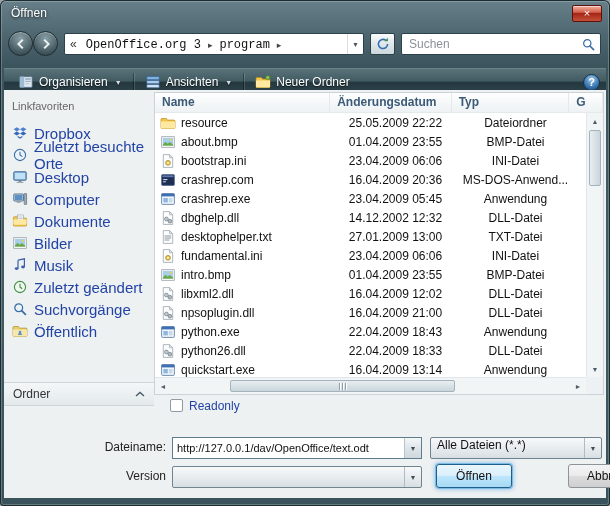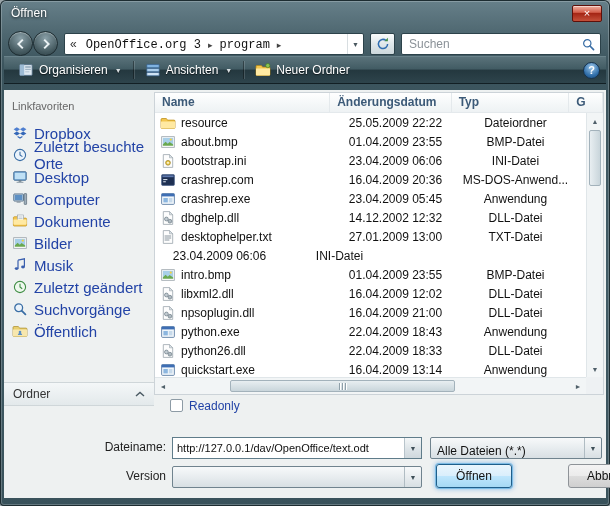--- a/index.html
+++ b/index.html
@@ -38,21 +38,21 @@
     border-radius:2px; background:linear-gradient(180deg,#fafcfc,#dfe7ea 50%,#cdd8dc);
     display:flex; align-items:center; justify-content:center; }
   .searchbox { position:absolute; left:401px; top:33px; width:200px; height:22px; background:#fff;
     border:1px solid #2c424a; border-radius:2px; display:flex; align-items:center; }
   .search-input { flex:1; border:none; outline:none; background:transparent; padding-left:7px;
     font:12px "Liberation Sans",sans-serif; color:#333; }
   .search-input::placeholder { color:#8b9298; }
   .mag { width:24px; height:18px; display:flex; align-items:center; justify-content:center; }
 
   
-  .toolbar { position:absolute; left:4px; right:4px; top:56px; height:28px; padding:0 6px; gap:3px;
+  .toolbar { position:absolute; left:4px; right:4px; top:68px; height:28px; padding:0 6px; gap:3px;
     display:flex; align-items:center;
     background:linear-gradient(180deg,#5a727a 0%,#425c64 45%,#24383f 52%,#2e444c 100%);
     border-top:1px solid #69828a; border-bottom:1px solid #121f24; }
   .tb-btn { display:flex; align-items:center; gap:5px; height:22px; padding:0 8px; border-radius:3px;
     color:#fff; font-size:12px; text-shadow:0 1px 1px rgba(0,0,0,.6); cursor:default; }
   .tb-sep { width:1px; height:18px; background:rgba(0,0,0,.35); box-shadow:1px 0 0 rgba(255,255,255,.15); }
   .tb-dd { font-size:7px; margin-left:2px; color:#d7dee1; }
   .icon16 { width:16px; height:16px; flex:0 0 16px; display:inline-flex; }
   .icon16 svg { width:16px; height:16px; }
   .help-btn { margin-left:auto; width:17px; height:17px; border-radius:50%; border:1px solid #16324d;
@@ -113,21 +113,21 @@
   .lbl-filename { top:350px; } .lbl-version { top:379px; }
 
   .combo-edit { position:absolute; left:168px; top:347px; width:250px; height:22px; background:#fff;
     border:1px solid #5f7c8a; display:flex; align-items:center; }
   .filename-input { flex:1; min-width:0; border:none; outline:none; padding-left:4px;
     font:11px "Liberation Sans",sans-serif; color:#111; background:transparent; }
   .combo-arrow { width:17px; align-self:stretch; border-left:1px solid #b8c4cb; display:flex;
     align-items:center; justify-content:center; font-size:7px; color:#3f4f58;
     background:linear-gradient(180deg,#f4f7f8,#dde4e8 55%,#cfd8dd); }
 
-  .combo { height:22px; border:1px solid #70838e; border-radius:2px; display:flex; align-items:flex-end;
+  .combo { height:22px; border:1px solid #70838e; border-radius:2px; display:flex; align-items:flex-start;
     font-size:12px; color:#111;
     background:linear-gradient(180deg,#f7f9fa,#e6ebee 55%,#d8dfe3); }
   .combo .ctext { flex:1; padding-left:6px; white-space:nowrap; overflow:hidden; }
   .combo .carrow { width:17px; align-self:stretch; border-left:1px solid #b0bcc3; display:flex;
     align-items:center; justify-content:center; font-size:7px; color:#3f4f58; }
   .filetype-combo { position:absolute; left:426px; top:347px; width:172px; }
   .version-combo { position:absolute; left:168px; top:376px; width:250px; }
 
   .btn { position:absolute; top:374px; height:24px; font:12px "Liberation Sans",sans-serif; color:#111;
     border-radius:3px; cursor:default; }
@@ -460,20 +460,31 @@
                     <line x1="4.6" y1="11" x2="9.4" y2="11"></line>
                   </g>
                 </svg>
               </span>
               <span>desktophelper.txt</span>
             </div>
             <div class="c-date">27.01.2009 13:00</div>
             <div class="c-type">TXT-Datei</div>
           </div>
           <div class="row">
+            <div class="c-name">
+              <span class="icon16">
+                <svg viewBox="0 0 16 16">
+                  <path d="M3.3 1.6h6.2l3.2 3.2v9.6H3.3z" fill="#fdfdfd" stroke="#9aa5ac" stroke-width=".8"></path>
+                  <path d="M9.5 1.6l3.2 3.2H9.5z" fill="#dde4e8" stroke="#9aa5ac" stroke-width=".6"></path>
+                  <circle cx="8" cy="9.8" r="2.4" fill="#e8c84a" stroke="#9a7d1e" stroke-width=".7"></circle>
+                  <circle cx="8" cy="9.8" r=".9" fill="#fff"></circle>
+                </svg>
+              </span>
+              <span>fundamental.ini</span>
+            </div>
             <div class="c-date">23.04.2009 06:06</div>
             <div class="c-type">INI-Datei</div>
           </div>
           <div class="row">
             <div class="c-name">
               <span class="icon16">
                 <svg viewBox="0 0 16 16">
                   <rect x="1.7" y="2.7" width="12.6" height="10.6" fill="#fff" stroke="#97a1a8" stroke-width=".8"></rect>
                   <rect x="2.8" y="3.8" width="10.4" height="6.6" fill="#a8cfe8"></rect>
                   <path d="M2.8 10.4l2.8-2.6 2.2 2 1.8-1.7 3.6 2.3v1.4H2.8z" fill="#69a84f"></path>

